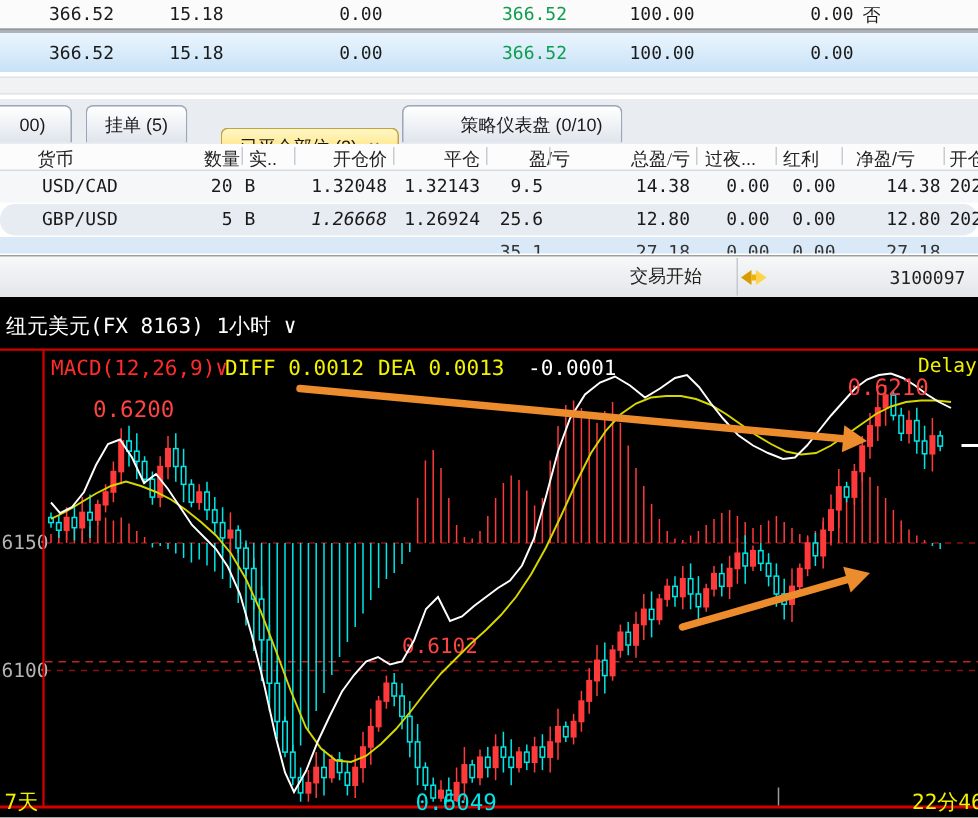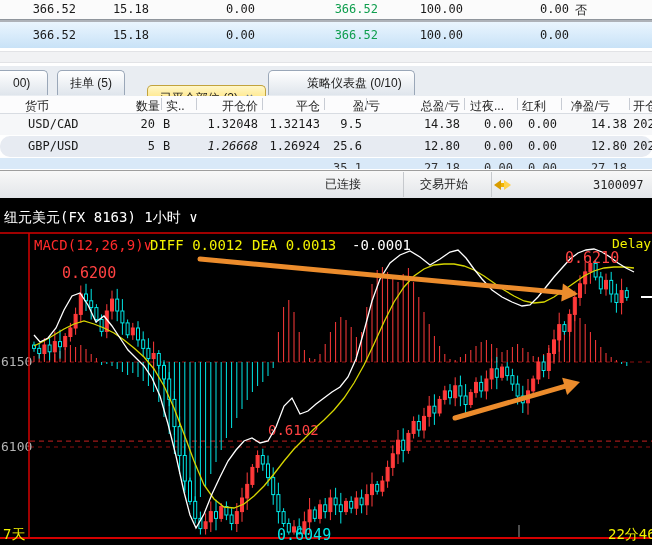--- a/index.html
+++ b/index.html
@@ -129,23 +129,20 @@
   <div class="prow" id="prow-totals">
         <div class="cell mono r" style="left: 362px; top: 3px;">35.1</div>
         <div class="cell mono r" style="left: 460px; top: 3px;">27.18</div>
         <div class="cell mono r" style="left: 513px; top: 3px;">0.00</div>
         <div class="cell mono r" style="left: 557px; top: 3px;">0.00</div>
         <div class="cell mono r" style="left: 627px; top: 3px;">27.18</div>
       </div>
 </div>
 
 <div id="statusbar">
-  <div class="scell" style="left:283px;width:104px;justify-content:center;">
-    <span>已连接</span>
-  </div>
   <div class="scell" style="left:397px;width:78px;justify-content:center;">
     <span>交易开始</span>
   </div>
   <div class="scell" style="left:475px;width:38px;justify-content:center;border-right:none;">
     <svg width="17" height="12" viewBox="0 0 17 12">
       <path d="M0,6 L7,1 L7,11 Z" fill="#d89c00"></path>
       <path d="M17,6 L10,1 L10,11 Z" fill="#ffd34d"></path>
       <rect x="7" y="4" width="3" height="4" fill="#f0b400"></rect>
     </svg>
   </div>

